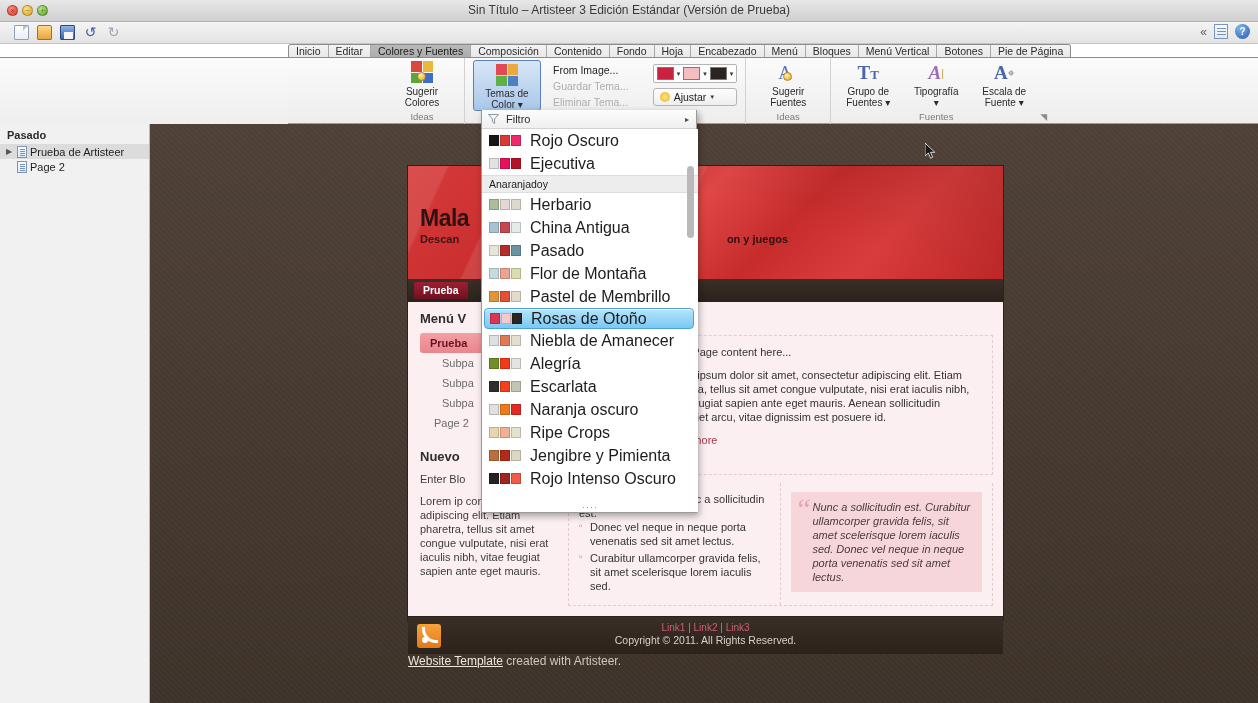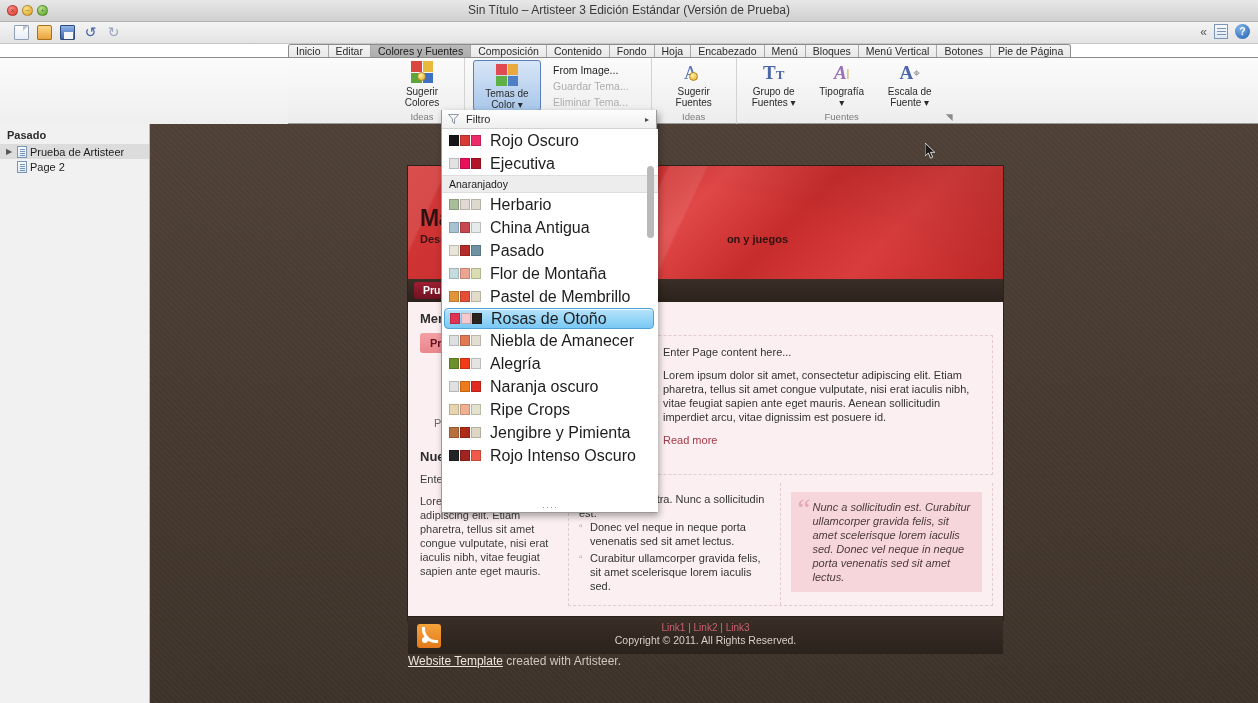--- a/index.html
+++ b/index.html
@@ -189,21 +189,21 @@
   .rss:before{content:"";position:absolute;left:5px;bottom:5px;width:6px;height:6px;border-radius:50%;background:#fff;}
   .rss:after{content:"";position:absolute;left:5px;bottom:5px;width:13px;height:13px;border:3px solid #fff;border-radius:0 0 0 14px;border-top:none;border-right:none;}
   .flinks { position:absolute; left:0; top:5px; width:100%; text-align:center; font-size:10px; color:#c9606e; }
   .flinks span { color:#9a8f88; }
   .fcopy { position:absolute; left:0; top:17px; width:100%; text-align:center; font-size:10.5px; color:#d8d0c9; }
   .credit { position:absolute; left:0; top:488px; width:597px; font-size:12px; color:#cfc6bd; }
   .credit a { color:#efe6dc; text-decoration:underline; }
 
   
   .dropdown {
-    position:absolute; left:441px; top:110px; width:216px; height:403px;
+    position:absolute; left:481px; top:110px; width:216px; height:403px;
     background:#000000; border:1px solid #9a9a9a; border-top:none;
     box-shadow:2px 3px 7px rgba(0,0,0,.35);
     z-index:40;
   }
   .filter-row {
     height:19px; background:linear-gradient(#fdfdfd,#efefef); border-bottom:1px solid #d2d2d2;
     display:flex; align-items:center; gap:7px; padding:0 6px; position:relative;
   }
   .funnel { width:11px; height:10px; }
   .filter-lbl { font-size:11px; color:#2a2a2a; }
@@ -319,20 +319,35 @@
             </div>
             <div class="cap"><span>Temas de Color</span> ▾</div>
           </div>
 
           <div class="menulist">
             <div class="menuitem">From Image...</div>
             <div class="menuitem dim">Guardar Tema...</div>
             <div class="menuitem dim">Eliminar Tema...</div>
           </div>
 
+          <div style="padding-top:4px;">
+            <div class="colorbox">
+              <span class="cchip" style="background:#c9223f"></span>
+                <span class="carrow">▾</span>
+              <span class="cchip" style="background:#f4bdc2"></span>
+                <span class="carrow">▾</span>
+              <span class="cchip" style="background:#2b2420"></span>
+                <span class="carrow">▾</span>
+            </div>
+            <div class="ajustar">
+              <span class="sun"></span>
+              <span>Ajustar</span>
+              <span class="carrow">▾</span>
+            </div>
+          </div>
         </div>
         <div class="rg-label"></div>
       </div>
 
       <div class="rgroup">
         <div class="rg-items">
           <div class="bigbtn">
             <div class="glyph">
               <div style="position:relative;width:24px;height:24px;">
                 <div style="position:absolute;left:2px;top:1px;font-size:19px;color:#5b76b8;font-family:'Liberation Serif',serif;">A</div>
@@ -554,20 +569,28 @@
         <div class="gitem">
           <div class="sw">
             <i style="background: rgb(111, 143, 42);"></i>
             <i style="background: rgb(242, 58, 24);"></i>
             <i style="background: rgb(228, 228, 224);"></i>
           </div>
           <span class="nm">Alegría</span>
         </div>
         <div class="gitem">
           <div class="sw">
+            <i style="background: rgb(46, 46, 48);"></i>
+            <i style="background: rgb(244, 64, 28);"></i>
+            <i style="background: rgb(194, 196, 180);"></i>
+          </div>
+          <span class="nm">Escarlata</span>
+        </div>
+        <div class="gitem">
+          <div class="sw">
             <i style="background: rgb(224, 224, 224);"></i>
             <i style="background: rgb(239, 122, 28);"></i>
             <i style="background: rgb(224, 42, 34);"></i>
           </div>
           <span class="nm">Naranja oscuro</span>
         </div>
         <div class="gitem">
           <div class="sw">
             <i style="background: rgb(230, 213, 174);"></i>
             <i style="background: rgb(240, 177, 146);"></i>

